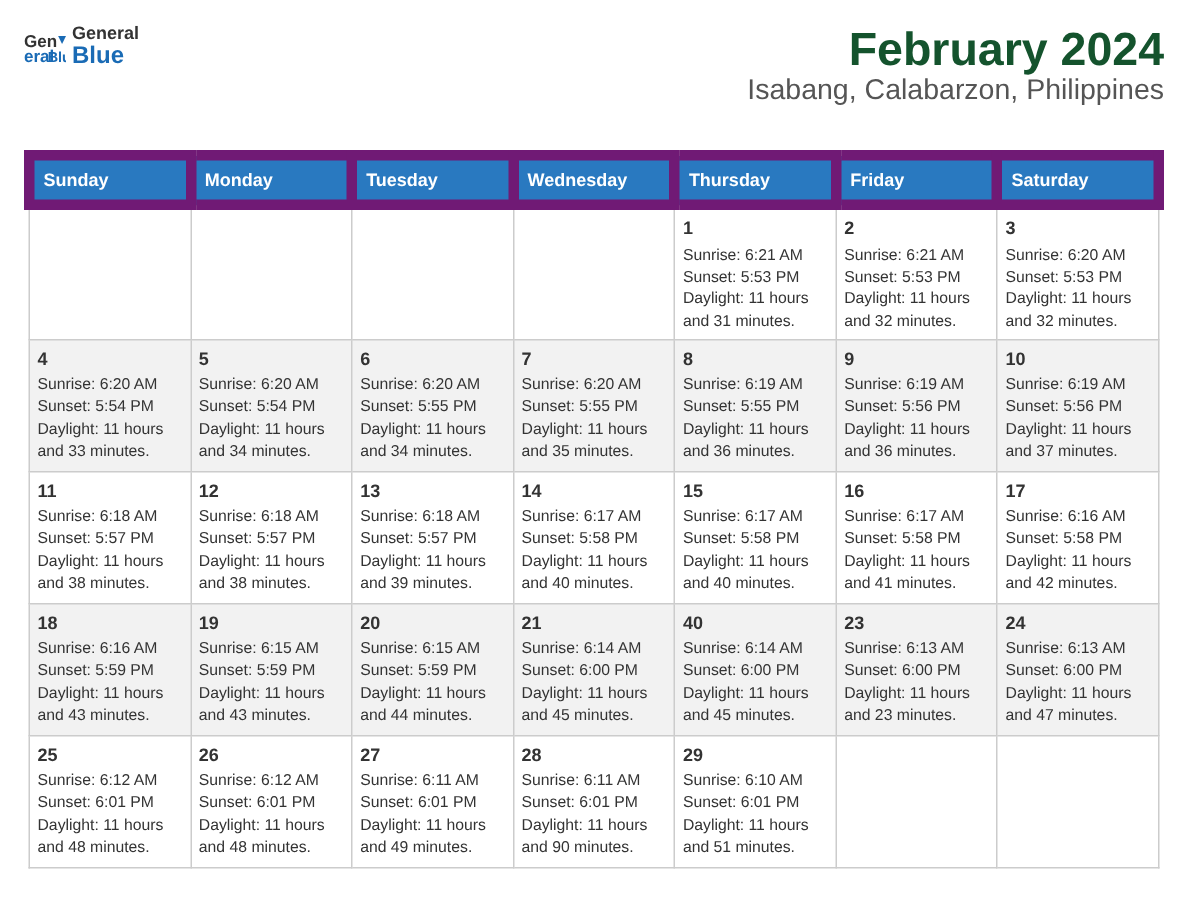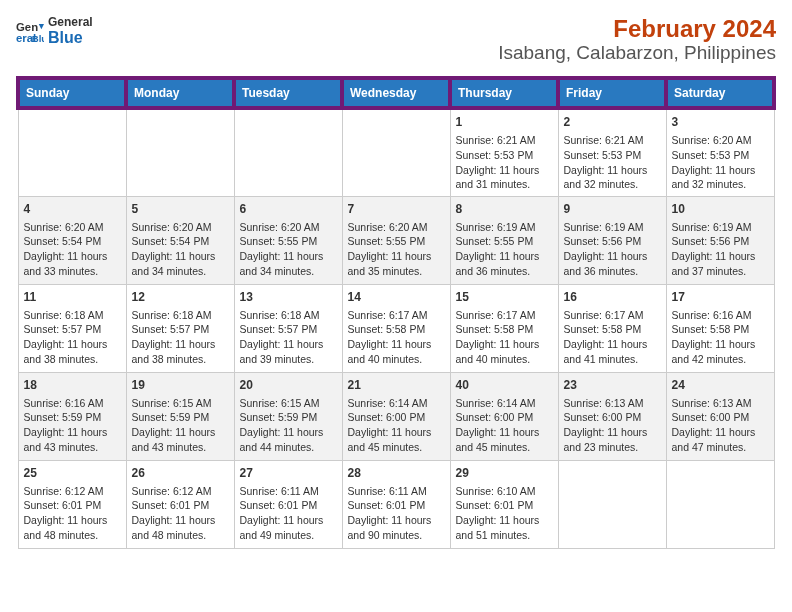--- a/index.html
+++ b/index.html
@@ -7,57 +7,57 @@
       font-family: Arial, sans-serif;
       background: #fff;
       width: 792px;
       min-height: 612px;
       padding: 16px;
     }
     .header-section {
       display: flex;
       justify-content: space-between;
       align-items: flex-start;
-      margin-bottom: 12px;
+      margin-bottom: 28px;
     }
     .logo {
       display: flex;
       align-items: center;
       gap: 4px;
     }
     .logo-icon {
       width: 28px;
       height: 28px;
     }
     .title-section {
       text-align: right;
     }
     .calendar-title {
-      font-size: 24px;
+      font-size: 31px;
       font-weight: bold;
-      color: #c2410c;
+      color: #14532d;
       line-height: 1.1;
     }
     .calendar-subtitle {
       font-size: 19px;
       color: #555;
     }
     table {
       width: 100%;
       border-collapse: collapse;
       font-size: 11px;
     }
     thead tr th {
       background-color: #2979c0;
       color: #fff;
       text-align: left;
       padding: 6px 6px;
       font-size: 12px;
       font-weight: bold;
-      border: 4px solid #701a75;
+      border: 7px solid #701a75;
     }
     tbody tr td {
       border: 1px solid #ccc;
       vertical-align: top;
       padding: 4px 5px;
       min-height: 80px;
       height: 88px;
       color: #333;
       font-size: 10.5px;
       line-height: 1.4;

